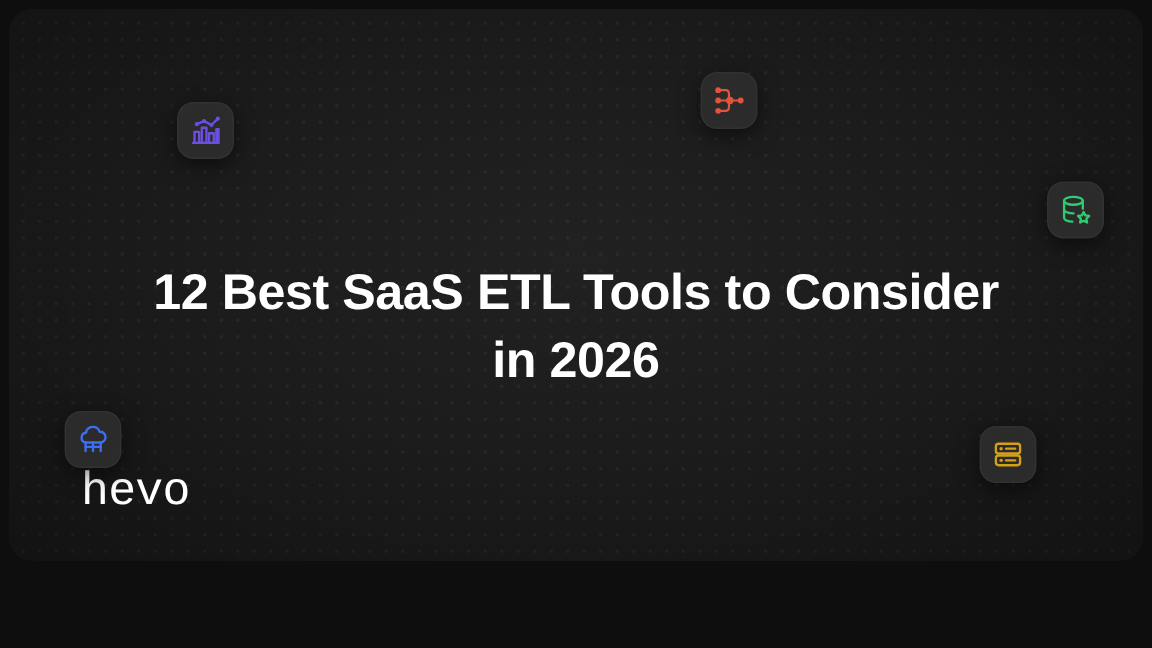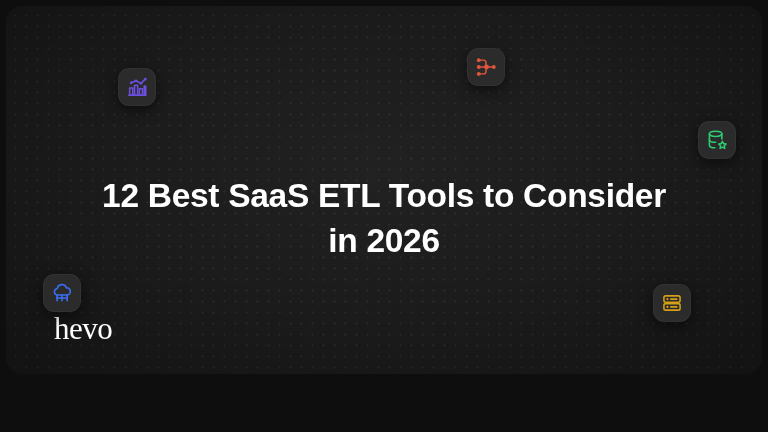--- a/index.html
+++ b/index.html
@@ -88,21 +88,21 @@
     justify-content:space-between;
     z-index:2;
   }
 
   #logo {
     color:#ffffff;
     font-size:31px;
     font-weight:400;
     letter-spacing:-0.5px;
     line-height:1;
-    font-family:Liberation Serif, serif;
+    font-family:Liberation Mono, monospace;
   }
 
   #tagline {
     color:#ffffff;
     font-size:13.5px;
     font-weight:700;
     letter-spacing:0.1px;
     line-height:1;
   }
 </style>

